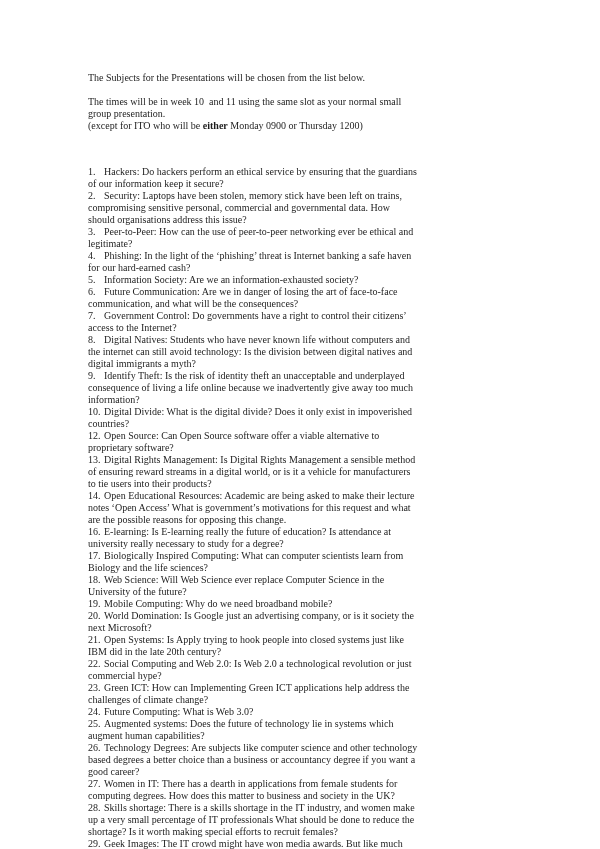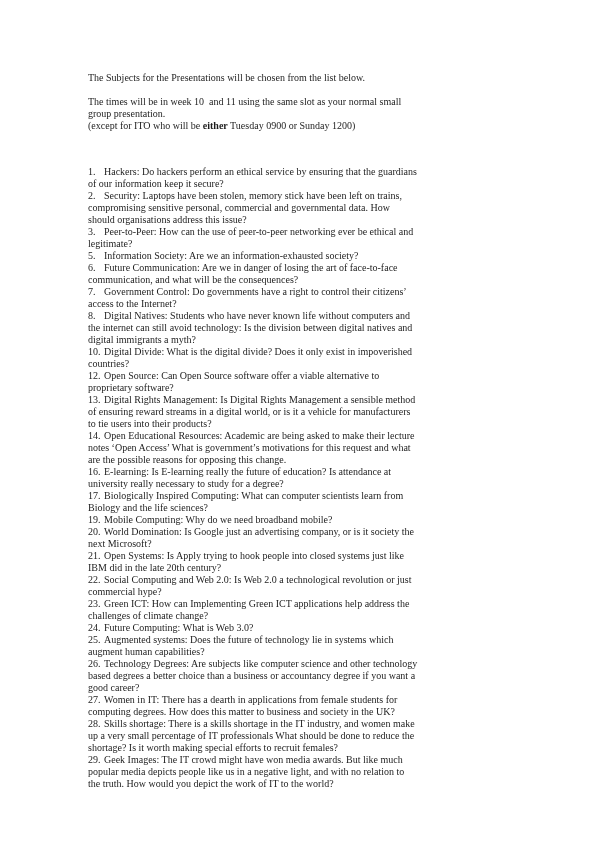--- a/index.html
+++ b/index.html
@@ -37,53 +37,56 @@
   }
   b { font-weight: bold; }
 </style>
 </head>
 <body>
 
 <div class="page">
 
   <p class="para intro">The Subjects for the Presentations will be chosen from the list below.</p>
 
-  <p class="para schedule"><span>The times will be in week 10  and 11 using the same slot as your normal small group presentation.</span><br><span><span>(except for ITO who will be </span><b>either</b><span> Tuesday 0900 or Sunday 1200)</span></span></p>
+  <p class="para schedule"><span>The times will be in week 10  and 11 using the same slot as your normal small group presentation.</span><br><span><span>(except for ITO who will be </span><b>either</b><span> Monday 0900 or Thursday 1200)</span></span></p>
 
   <div class="list">
   <p class="item"><span class="num">1.</span><span class="txt">Hackers: Do hackers perform an ethical service by ensuring that the guardians of our information keep it secure?</span></p>
 
   <p class="item"><span class="num">2.</span><span class="txt">Security: Laptops have been stolen, memory stick have been left on trains, compromising sensitive personal, commercial and governmental data. How should organisations address this issue?</span></p>
 
   <p class="item"><span class="num">3.</span><span class="txt">Peer-to-Peer: How can the use of peer-to-peer networking ever be ethical and legitimate?</span></p>
 
+  <p class="item"><span class="num">4.</span><span class="txt">Phishing: In the light of the ‘phishing’ threat is Internet banking a safe haven for our hard-earned cash?</span></p>
 
   <p class="item"><span class="num">5.</span><span class="txt">Information Society: Are we an information-exhausted society?</span></p>
 
   <p class="item"><span class="num">6.</span><span class="txt">Future Communication: Are we in danger of losing the art of face-to-face communication, and what will be the consequences?</span></p>
 
   <p class="item"><span class="num">7.</span><span class="txt">Government Control: Do governments have a right to control their citizens’ access to the Internet?</span></p>
 
   <p class="item"><span class="num">8.</span><span class="txt">Digital Natives: Students who have never known life without computers and the internet can still avoid technology: Is the division between digital natives and digital immigrants a myth?</span></p>
 
+  <p class="item"><span class="num">9.</span><span class="txt">Identify Theft: Is the risk of identity theft an unacceptable and underplayed consequence of living a life online because we inadvertently give away too much information?</span></p>
 
   <p class="item"><span class="num">10.</span><span class="txt">Digital Divide: What is the digital divide? Does it only exist in impoverished countries?</span></p>
 
 
   <p class="item"><span class="num">12.</span><span class="txt">Open Source: Can Open Source software offer a viable alternative to proprietary software?</span></p>
 
   <p class="item"><span class="num">13.</span><span class="txt">Digital Rights Management: Is Digital Rights Management a sensible method of ensuring reward streams in a digital world, or is it a vehicle for manufacturers to tie users into their products?</span></p>
 
   <p class="item"><span class="num">14.</span><span class="txt">Open Educational Resources: Academic are being asked to make their lecture notes ‘Open Access’ What is government’s motivations for this request and what are the possible reasons for opposing this change.</span></p>
 
 
   <p class="item"><span class="num">16.</span><span class="txt">E-learning: Is E-learning really the future of education? Is attendance at university really necessary to study for a degree?</span></p>
 
   <p class="item"><span class="num">17.</span><span class="txt">Biologically Inspired Computing: What can computer scientists learn from Biology and the life sciences?</span></p>
 
+  <p class="item"><span class="num">18.</span><span class="txt">Web Science: Will Web Science ever replace Computer Science in the University of the future?</span></p>
 
   <p class="item"><span class="num">19.</span><span class="txt">Mobile Computing: Why do we need broadband mobile?</span></p>
 
   <p class="item"><span class="num">20.</span><span class="txt">World Domination: Is Google just an advertising company, or is it society the next Microsoft?</span></p>
 
   <p class="item"><span class="num">21.</span><span class="txt">Open Systems: Is Apply trying to hook people into closed systems just like IBM did in the late 20th century?</span></p>
 
   <p class="item"><span class="num">22.</span><span class="txt">Social Computing and Web 2.0: Is Web 2.0 a technological revolution or just commercial hype?</span></p>
 
   <p class="item"><span class="num">23.</span><span class="txt">Green ICT: How can Implementing Green ICT applications help address the challenges of climate change?</span></p>

